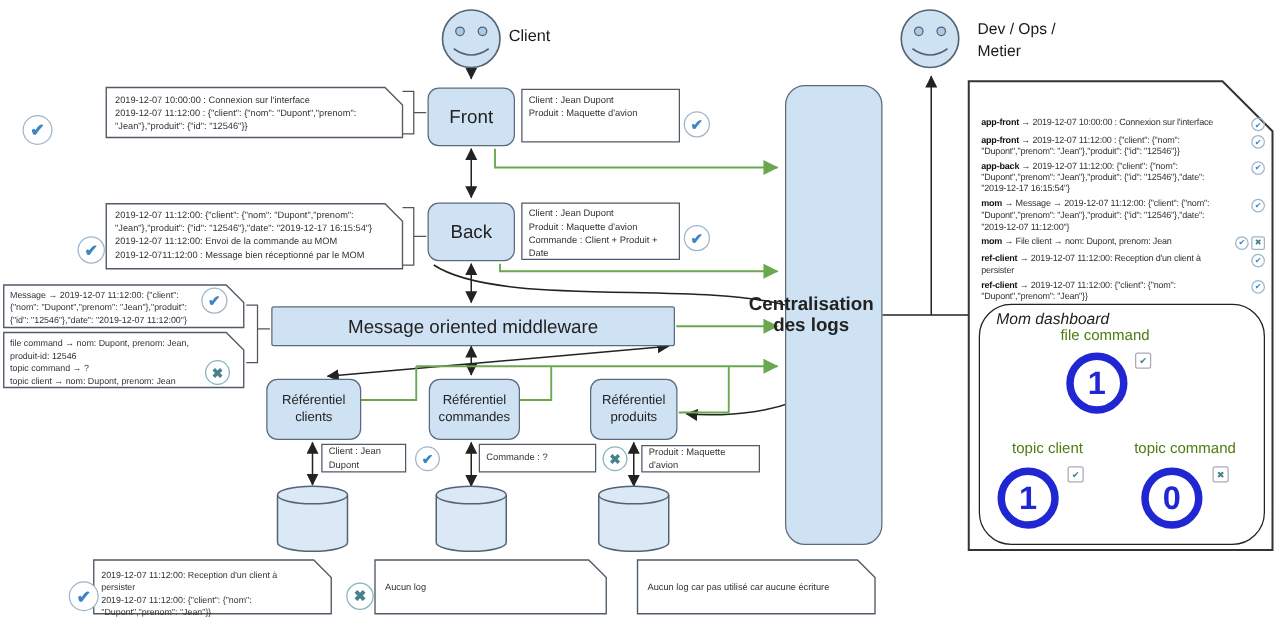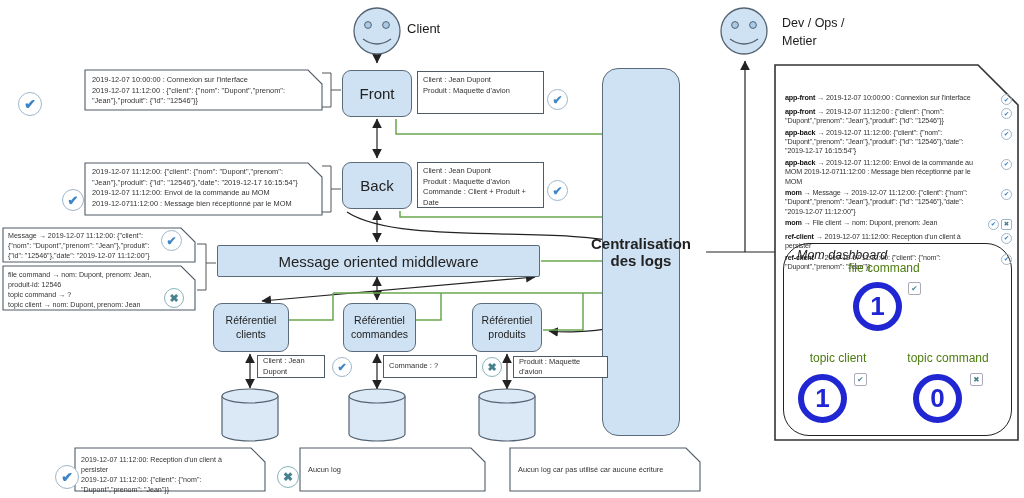--- a/index.html
+++ b/index.html
@@ -135,21 +135,21 @@
     </div>
   <div class="abs node" style="left:213px;top:303px;width:76px;height:49px;font-size:10.5px;line-height:1.3;">
       <span>Référentiel clients</span>
     </div>
   <div class="abs node" style="left:343px;top:303px;width:73px;height:49px;font-size:10.5px;line-height:1.3;">
       <span>Référentiel commandes</span>
     </div>
   <div class="abs node" style="left:472px;top:303px;width:70px;height:49px;font-size:10.5px;line-height:1.3;">
       <span>Référentiel produits</span>
     </div>
-  <div class="abs node central" style="left:602px;top:68px;width:78px;height:368px;padding:0 6px;">
+  <div class="abs node central" style="left:628px;top:68px;width:78px;height:368px;padding:0 6px;justify-content:flex-end;">
       <span>Centralisation des logs</span>
     </div>
 
   <div class="abs note-text" style="left:92px;top:75px;width:222px;">
     <div>2019-12-07 10:00:00 : Connexion sur l'interface</div>
     <div>2019-12-07 11:12:00 : {"client": {"nom": "Dupont","prenom": "Jean"},"produit": {"id": "12546"}}</div>
   </div>
   <div class="abs note-text" style="left:92px;top:167px;width:222px;">
     <div>2019-12-07 11:12:00: {"client": {"nom": "Dupont","prenom": "Jean"},"produit": {"id": "12546"},"date": "2019-12-17 16:15:54"}</div>
     <div>2019-12-07 11:12:00: Envoi de la commande au MOM</div>
@@ -221,26 +221,20 @@
           <span class="badge b-check">✔</span>
         </div>
     </div>
     <div class="log-row">
       <div class="log-text"><b>app-back</b><span> → 2019-12-07 11:12:00: {"client": {"nom": "Dupont","prenom": "Jean"},"produit": {"id": "12546"},"date": "2019-12-17 16:15:54"}</span></div>
       <div class="badges">
           <span class="badge b-check">✔</span>
         </div>
     </div>
     <div class="log-row">
-      <div class="log-text"><b>app-back</b><span> → 2019-12-07 11:12:00: Envoi de la commande au MOM 2019-12-0711:12:00 : Message bien réceptionné par le MOM</span></div>
-      <div class="badges">
-          <span class="badge b-check">✔</span>
-        </div>
-    </div>
-    <div class="log-row">
       <div class="log-text"><b>mom</b><span> → Message →  2019-12-07 11:12:00: {"client": {"nom": "Dupont","prenom": "Jean"},"produit": {"id": "12546"},"date": "2019-12-07 11:12:00"}</span></div>
       <div class="badges">
           <span class="badge b-check">✔</span>
         </div>
     </div>
     <div class="log-row">
       <div class="log-text"><b>mom</b><span> → File client → nom: Dupont, prenom: Jean</span></div>
       <div class="badges">
           <span class="badge b-check">✔</span>
           <span class="badge b-cross">✖</span>

